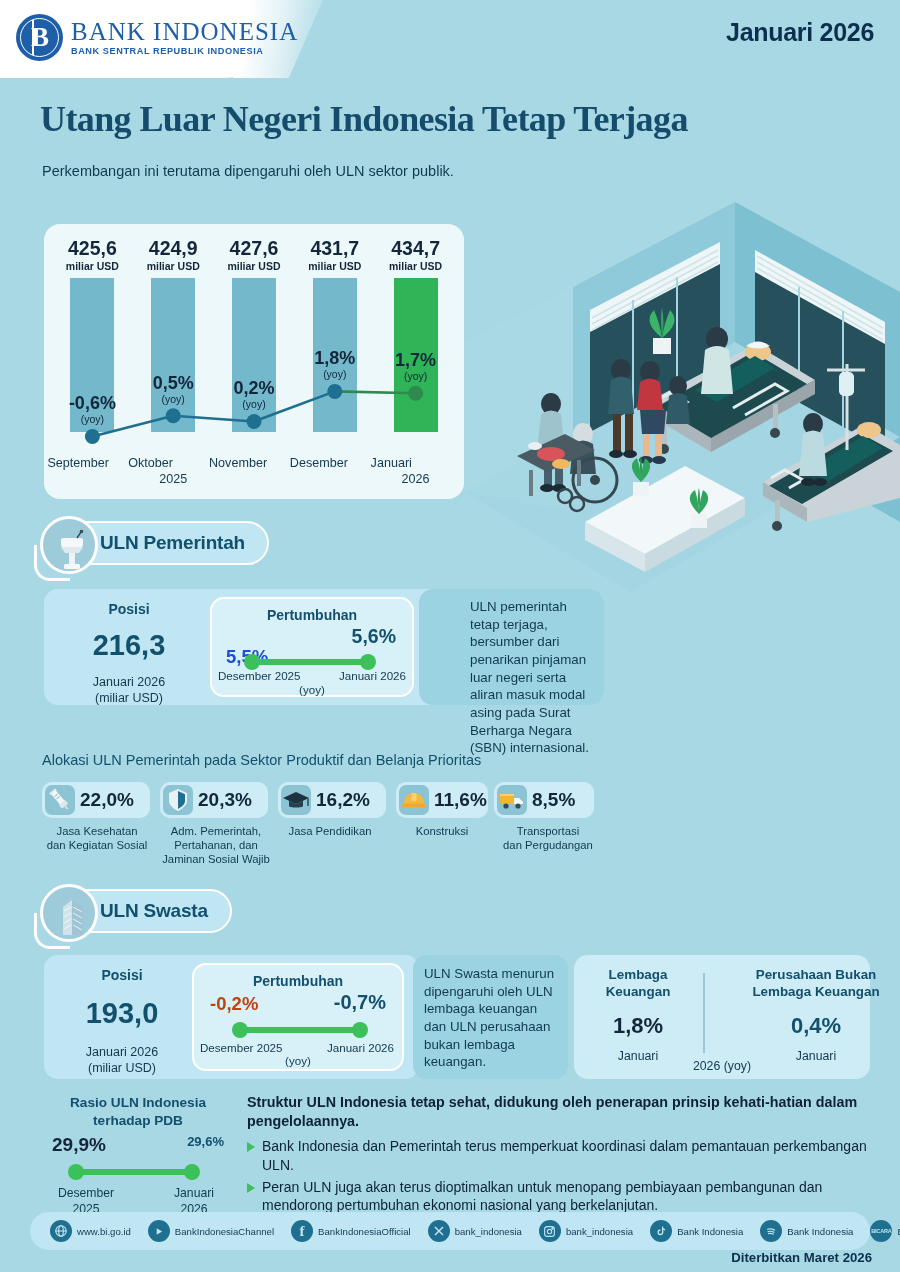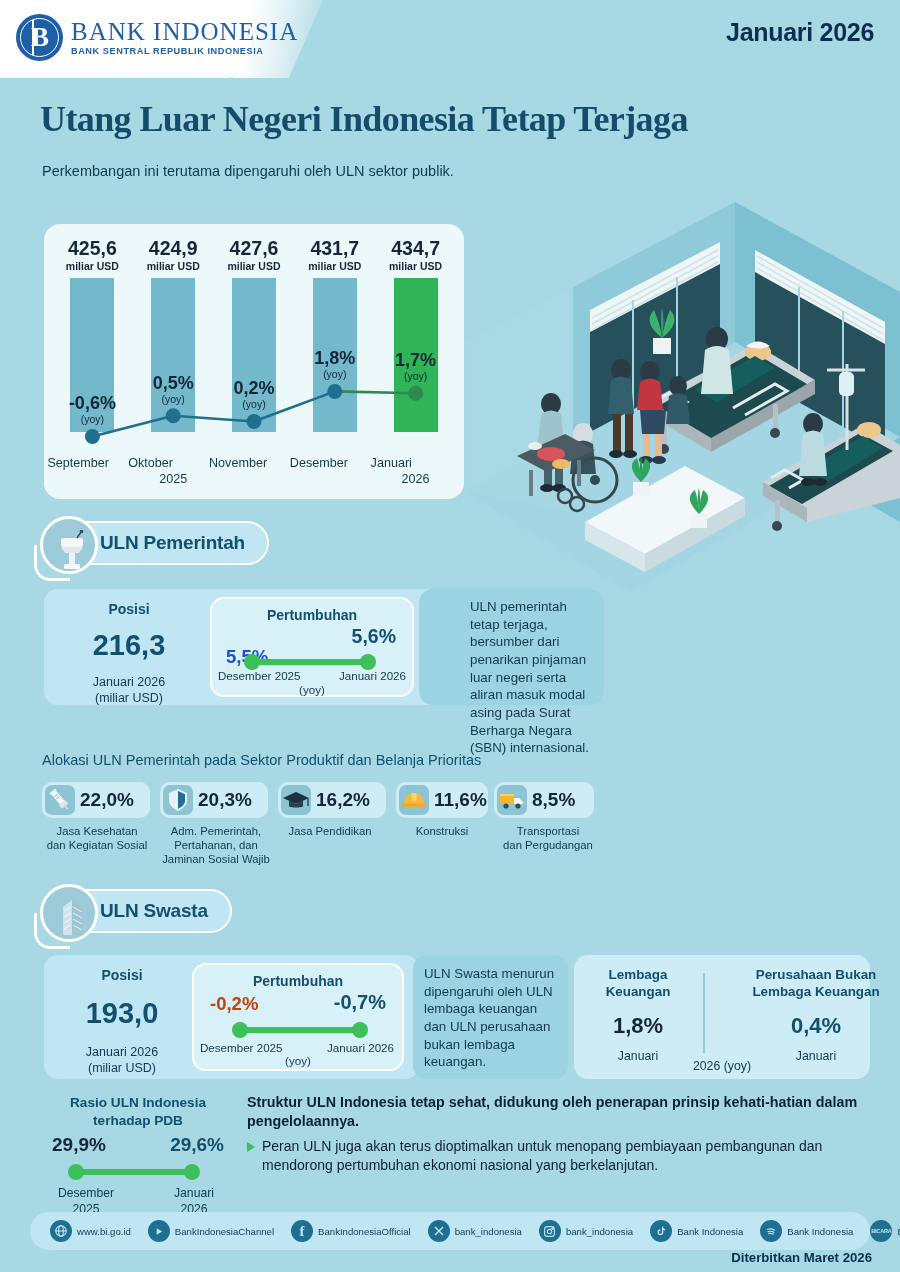--- a/index.html
+++ b/index.html
@@ -565,21 +565,21 @@
       <div style="text-align:center;font-size:12.3px;color:#11394f;margin-top:10px;">Januari</div>
     </div>
     <div style="position:absolute;left:0;right:0;bottom:6px;text-align:center;font-size:12.3px;color:#11394f;">2026 (yoy)</div>
   </div>
 
   <div style="position:absolute;left:34px;top:1094px;width:208px;">
     <div style="text-align:center;font-size:13.6px;font-weight:bold;color:#12506e;line-height:1.3;">Rasio ULN Indonesia</div>
     <div style="text-align:center;font-size:13.6px;font-weight:bold;color:#12506e;line-height:1.3;">terhadap PDB</div>
     <div style="position:relative;height:26px;margin-top:5px;">
       <div style="position:absolute;left:18px;font-size:19px;font-weight:bold;color:#14263a;">29,9%</div>
-      <div style="position:absolute;right:18px;font-size:19px;font-weight:bold;color:#12506e;">29,6%</div>
+      <div style="position:absolute;right:18px;font-size:13px;font-weight:bold;color:#12506e;">29,6%</div>
     </div>
     <div class="dumbbell" style="position:relative;left:34px;top:4px;width:136px;height:16px;">
       <div class="db-line" style="left:4px;width:124px;top:5px;"></div>
       <div class="db-dot" style="left:0;top:0;"></div>
       <div class="db-dot" style="left:116px;top:0;"></div>
     </div>
     <div style="position:relative;margin-top:10px;height:34px;">
       <div style="position:absolute;left:12px;text-align:center;width:80px;font-size:12.2px;color:#11394f;line-height:1.25;">
         <div>Desember</div>
         <div>2025</div>
@@ -589,20 +589,24 @@
         <div>2026</div>
       </div>
     </div>
   </div>
 
   <div style="position:absolute;left:247px;top:1093px;width:630px;">
     <div style="font-size:14.3px;font-weight:bold;color:#0d2236;line-height:1.33;">Struktur ULN Indonesia tetap sehat, didukung oleh penerapan prinsip kehati-hatian dalam pengelolaannya.</div>
     <div id="closing-bullets" style="margin-top:6px;">
         <div style="display: flex; gap: 7px; align-items: flex-start; margin-bottom: 3px;">
           <div class="tri"></div>
+          <div style="font-size:14px;color:#0d2236;line-height:1.34;">Bank Indonesia dan Pemerintah terus memperkuat koordinasi dalam pemantauan perkembangan ULN.</div>
+        </div>
+        <div style="display: flex; gap: 7px; align-items: flex-start; margin-bottom: 3px;">
+          <div class="tri"></div>
           <div style="font-size:14px;color:#0d2236;line-height:1.34;">Peran ULN juga akan terus dioptimalkan untuk menopang pembiayaan pembangunan dan mendorong pertumbuhan ekonomi nasional yang berkelanjutan.</div>
         </div>
       </div>
   </div>
 
   <div class="footer-bar">
     <div id="footer-items" style="display:flex;align-items:center;gap:17px;padding-left:20px;">
         <div class="fitem">
           <span class="fico">
             <svg width="14" height="14" viewBox="0 0 24 24" fill="none" stroke="#bfe6f2" stroke-width="2">

